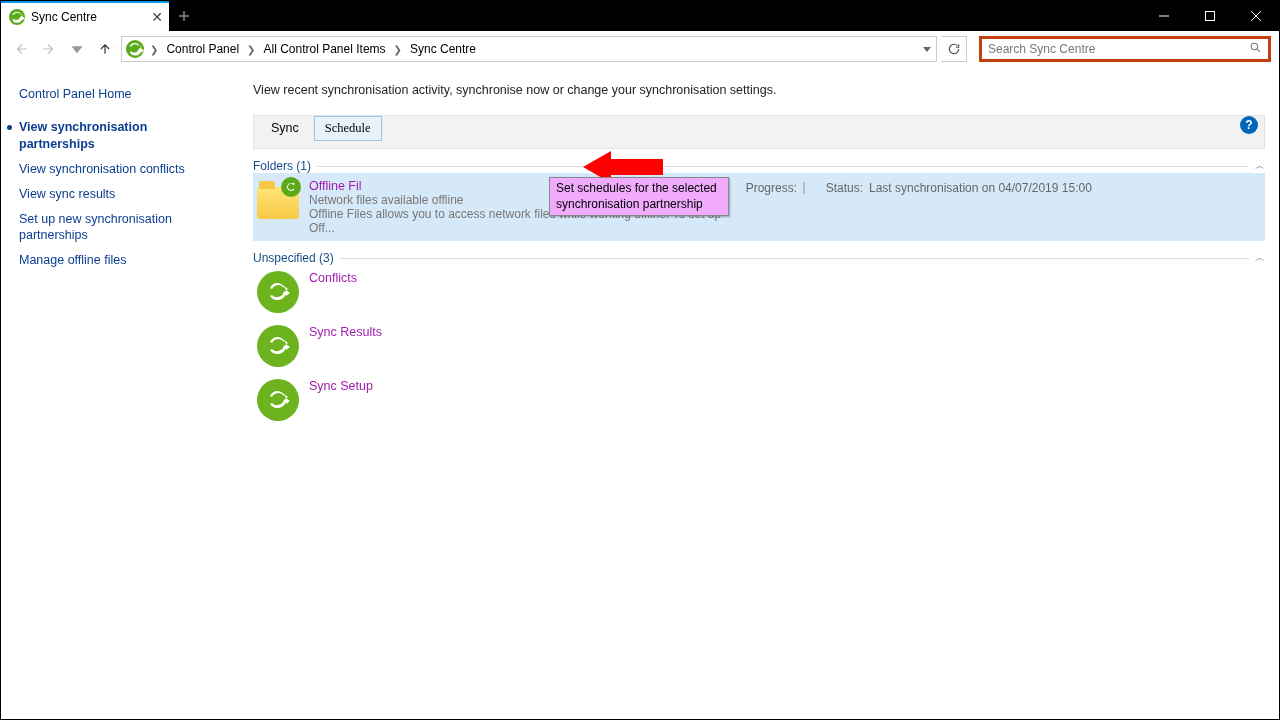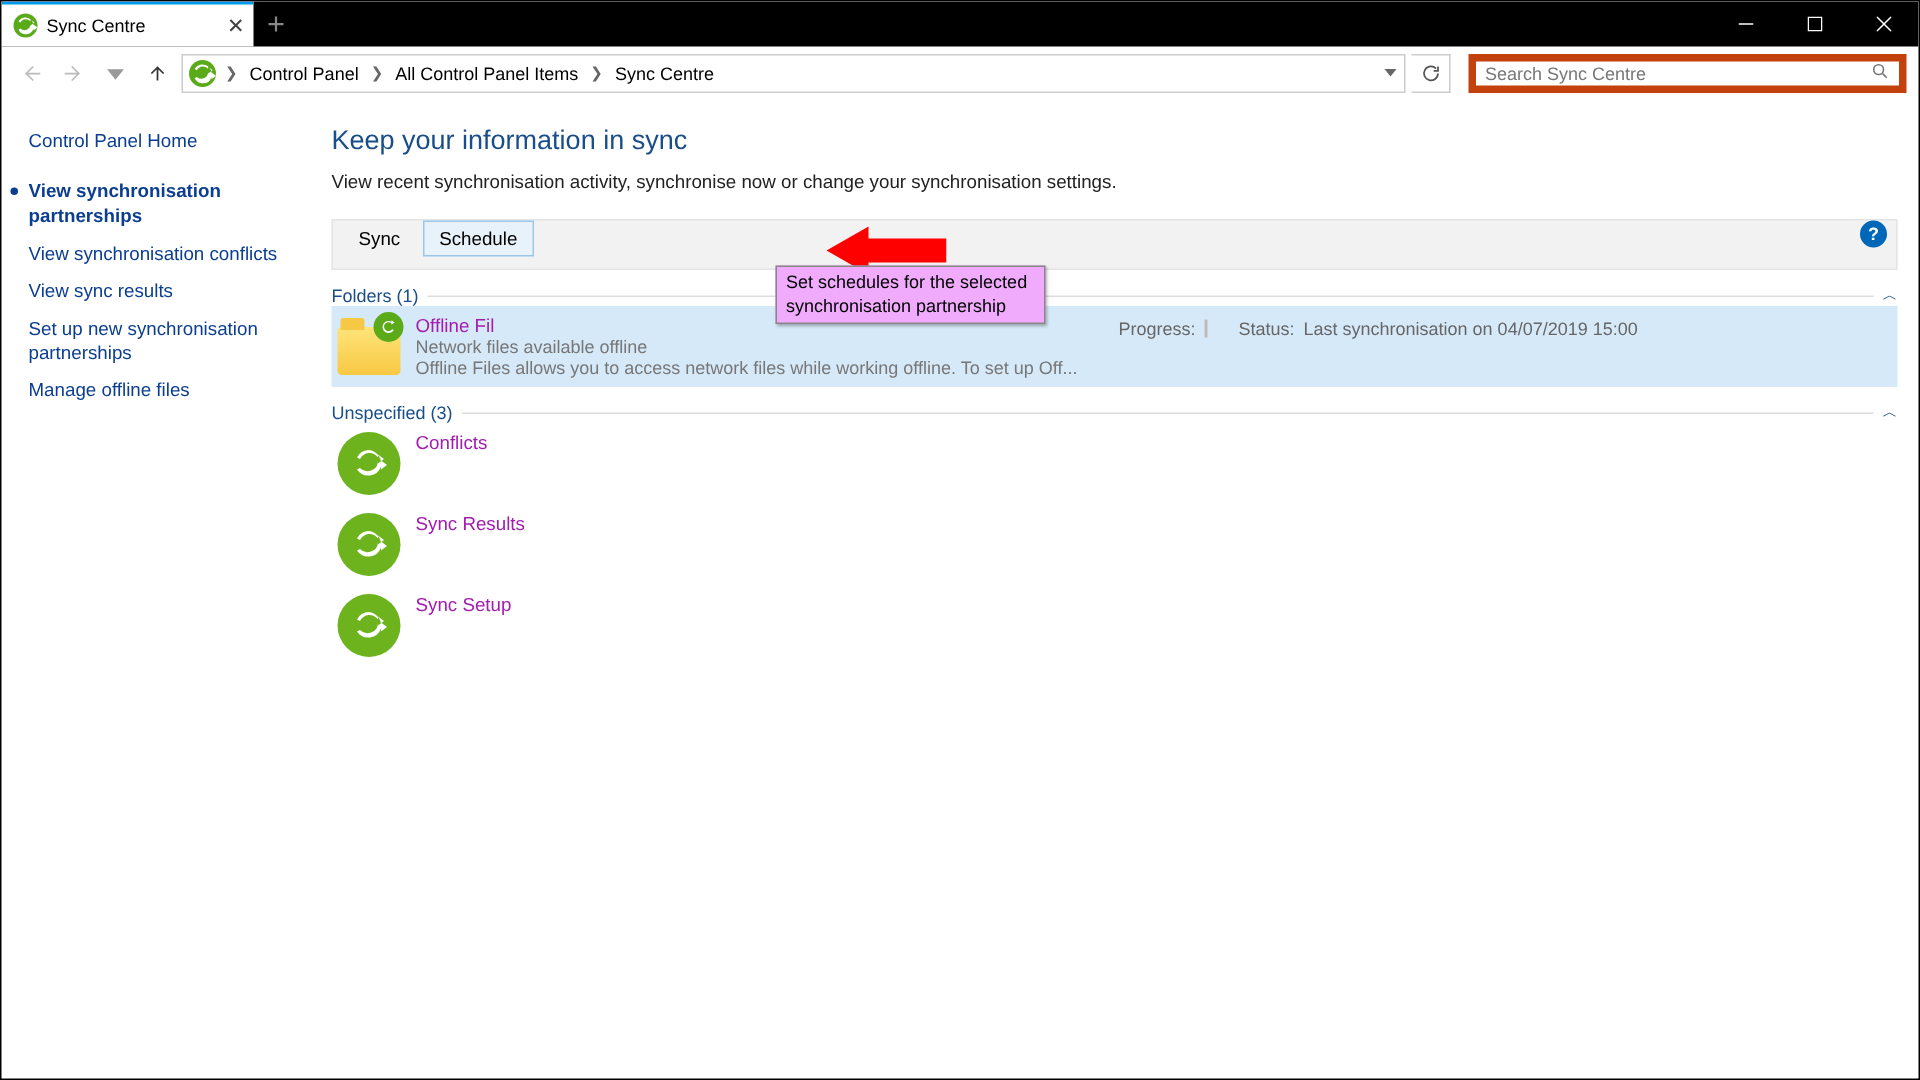--- a/index.html
+++ b/index.html
@@ -20,37 +20,37 @@
   .navbar { height: 36px; display:flex; align-items:center; padding:4px 8px 4px 8px; gap:4px;}
   .nav-arrow { width:24px; height:24px; display:flex; align-items:center; justify-content:center; color:#888;}
   .nav-arrow svg { width:14px; height:14px; }
   .up-arrow {color:#333;}
   .addr-box { flex:1; height:26px; border:1px solid #ccc; display:flex; align-items:center; padding:0 4px; gap:2px;}
   .crumb-icon { width:18px; height:18px; margin-right:2px;}
   .crumb { font-size:12px; color:#000; padding:2px 4px;}
   .crumb-sep { color:#666; font-size:10px; padding:0 2px;}
   .addr-drop { margin-left:auto; color:#666;}
   .refresh-btn { width:26px; height:26px; border:1px solid #ccc; border-left:none; display:flex;align-items:center;justify-content:center;}
-  .search-box { width:292px; height:26px; border:5px solid #c2410c; margin-left:8px; display:flex; align-items:center; padding:0 6px; font-size:12px; color:#777; justify-content:space-between;}
-  
-  
-  .content { display:flex; height: calc(720px - 66px);}
+  .search-box { width:292px; height:26px; border:3px solid #c2410c; margin-left:8px; display:flex; align-items:center; padding:0 6px; font-size:12px; color:#777; justify-content:space-between;}
+  
+  
+  .content { display:flex; height: calc(720px - 66px); gap: 32px;}
   .sidebar { width:200px; padding:20px 10px 10px 18px;}
   .side-home { color:#0b3e91; font-size:12.5px; margin-bottom:18px;}
   .side-link { color:#0b3e91; font-size:12.5px; margin:8px 0; line-height:1.35; }
   .side-link.active { font-weight:bold; position:relative;}
   .side-link.active::before { content:""; position:absolute; left:-12px; top:6px; width:5px; height:5px; background:#0b3e91; border-radius:50%;}
 
   .main { flex:1; padding:16px 14px 10px 20px; position:relative;}
   .heading { color:#1a4e8a; font-size:18px; font-weight:400; margin-bottom:10px;}
   .subtext { font-size:12.5px; color:#222; margin-bottom:18px;}
   
   .toolbar { background:#f2f2f2; border:1px solid #e4e4e4; height:34px; display:flex; align-items:flex-start; padding:0 6px; gap:4px;}
   .tool-btn { font-size:12.5px; padding:4px 10px; border:1px solid transparent; background:transparent;}
-  .tool-btn.sel { border:1px solid #9cc6e8; background:#e8f2fb;}
+  .tool-btn.sel { border:1px solid #9cc6e8; background:#e8f2fb;font-family:Liberation Serif, serif;}
   .help-icon { margin-left:auto; width:18px; height:18px; background:#0067b8; border-radius:50%; color:#fff; font-size:12px; font-weight:bold; display:flex; align-items:center; justify-content:center;}
   
   .red-arrow { position:absolute; left:350px; top:82px; }
   .red-arrow svg { width:80px; height:36px;}
   
   .tooltip { position:absolute; left:316px; top:110px; background:#f0abfc; border:1px solid #888; padding:3px 6px; font-size:12px; box-shadow:1px 1px 2px rgba(0,0,0,.3); max-width:180px; line-height:1.3;}
   
   .group-header { display:flex; align-items:center; font-size:12px; color:#1a4e8a; margin-top:10px; }
   .group-header .line { flex:1; height:1px; background:#ddd; margin:0 6px;}
   .group-header .collapse { color:#1a4e8a; font-size:10px;}
@@ -173,21 +173,20 @@
   <div class="sidebar">
     <div class="side-home">Control Panel Home</div>
     <div class="side-link active">View synchronisation partnerships</div>
     <div class="side-link">View synchronisation conflicts</div>
     <div class="side-link">View sync results</div>
     <div class="side-link">Set up new synchronisation partnerships</div>
     <div class="side-link">Manage offline files</div>
   </div>
 
   <div class="main">
-    <div class="heading">Keep your information in sync</div>
     <div class="subtext">View recent synchronisation activity, synchronise now or change your synchronisation settings.</div>
 
     <div class="toolbar">
       <div class="tool-btn">Sync</div>
       <div class="tool-btn sel">Schedule</div>
       <div class="help-icon">?</div>
     </div>
 
     <div class="red-arrow">
       <svg viewBox="0 0 80 36">

